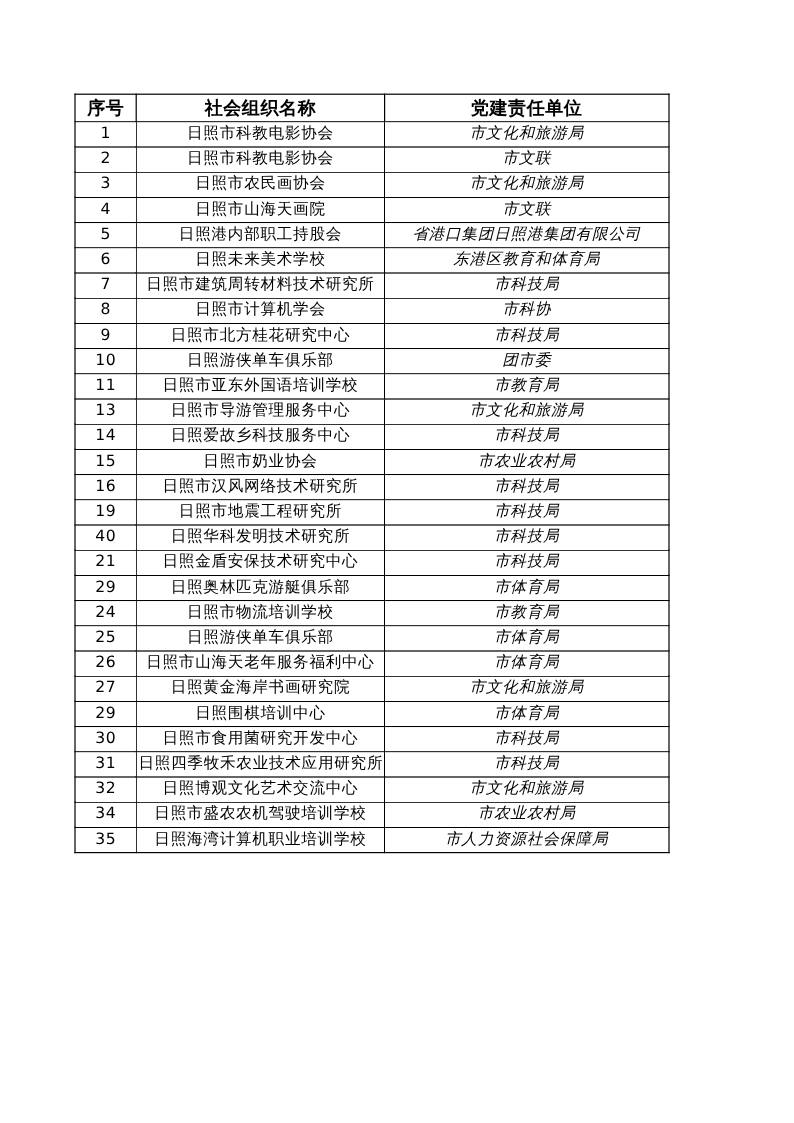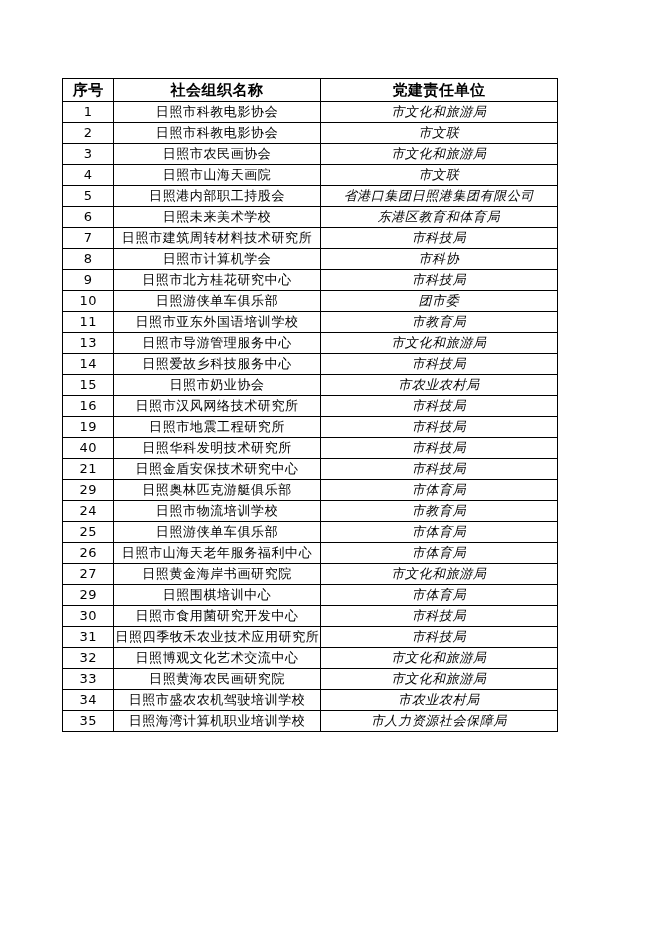--- a/index.html
+++ b/index.html
@@ -211,25 +211,20 @@
           <td class="col-idx cell-clip idx-cell"><span>31</span></td>
           <td class="col-name cell-clip name-cell"><span>日照四季牧禾农业技术应用研究所</span></td>
           <td class="col-unit cell-clip unit-cell"><span>市科技局</span></td>
         </tr>
         <tr>
           <td class="col-idx cell-clip idx-cell"><span>32</span></td>
           <td class="col-name cell-clip name-cell"><span>日照博观文化艺术交流中心</span></td>
           <td class="col-unit cell-clip unit-cell"><span>市文化和旅游局</span></td>
         </tr>
         <tr>
-          <td class="col-idx cell-clip idx-cell"><span>33</span></td>
-          <td class="col-name cell-clip name-cell"><span>日照黄海农民画研究院</span></td>
-          <td class="col-unit cell-clip unit-cell"><span>市文化和旅游局</span></td>
-        </tr>
-        <tr>
           <td class="col-idx cell-clip idx-cell"><span>34</span></td>
           <td class="col-name cell-clip name-cell"><span>日照市盛农农机驾驶培训学校</span></td>
           <td class="col-unit cell-clip unit-cell"><span>市农业农村局</span></td>
         </tr>
         <tr>
           <td class="col-idx cell-clip idx-cell"><span>35</span></td>
           <td class="col-name cell-clip name-cell"><span>日照海湾计算机职业培训学校</span></td>
           <td class="col-unit cell-clip unit-cell"><span>市人力资源社会保障局</span></td>
         </tr>
       </tbody>

